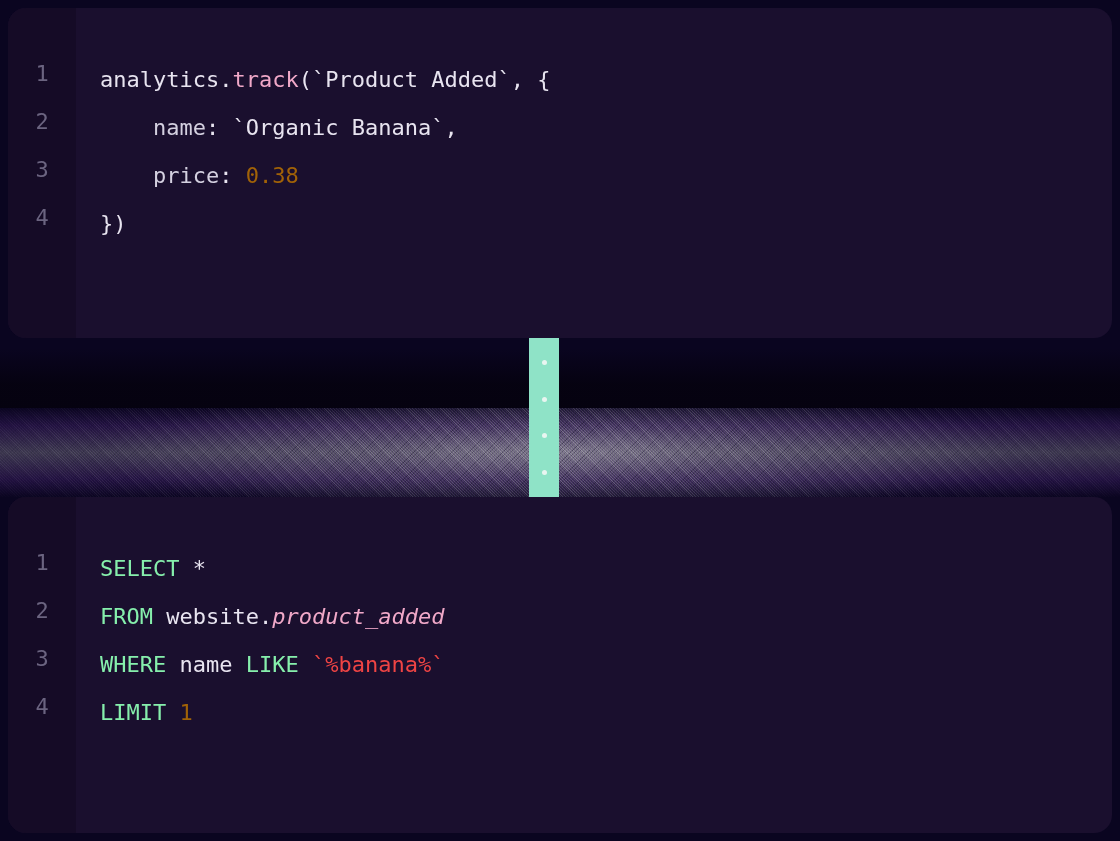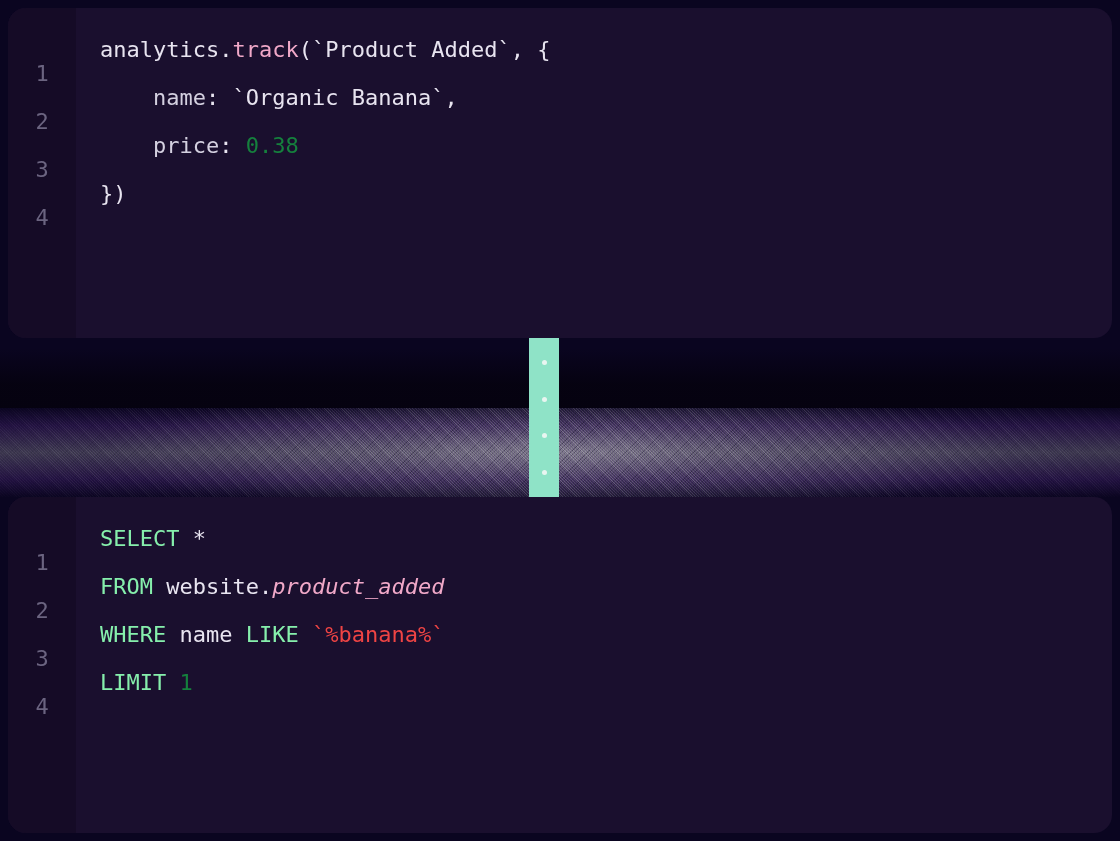--- a/index.html
+++ b/index.html
@@ -38,32 +38,32 @@
   }
   .line-num {
     color: #6b6480;
     font-size: 22px;
     height: 48px;
     line-height: 48px;
     font-weight: 400;
   }
   .code {
     flex: 1;
-    padding-top: 18px;
+    padding-top: 48px;
     padding-left: 24px;
     font-size: 22px;
     line-height: 48px;
     color: #e8e4f0;
     white-space: pre;
   }
   .t-plain { color: #e8e4f0; }
   .t-method { color: #f0a8c8; }
   .t-string { color: #e8e4f0; }
   .t-key { color: #d4d0e0; }
-  .t-num { color: #15803d; text-align: right; }
+  .t-num { color: #a16207; text-align: right; }
   .t-kw { color: #86efac; }
   .t-field { color: #f0a8c8; font-style: italic; }
   .t-str2 { color: #ef4444; }
 
   .connector-wrap {
     position: absolute;
     top: 338px;
     left: 0;
     right: 0;
     height: 159px;

